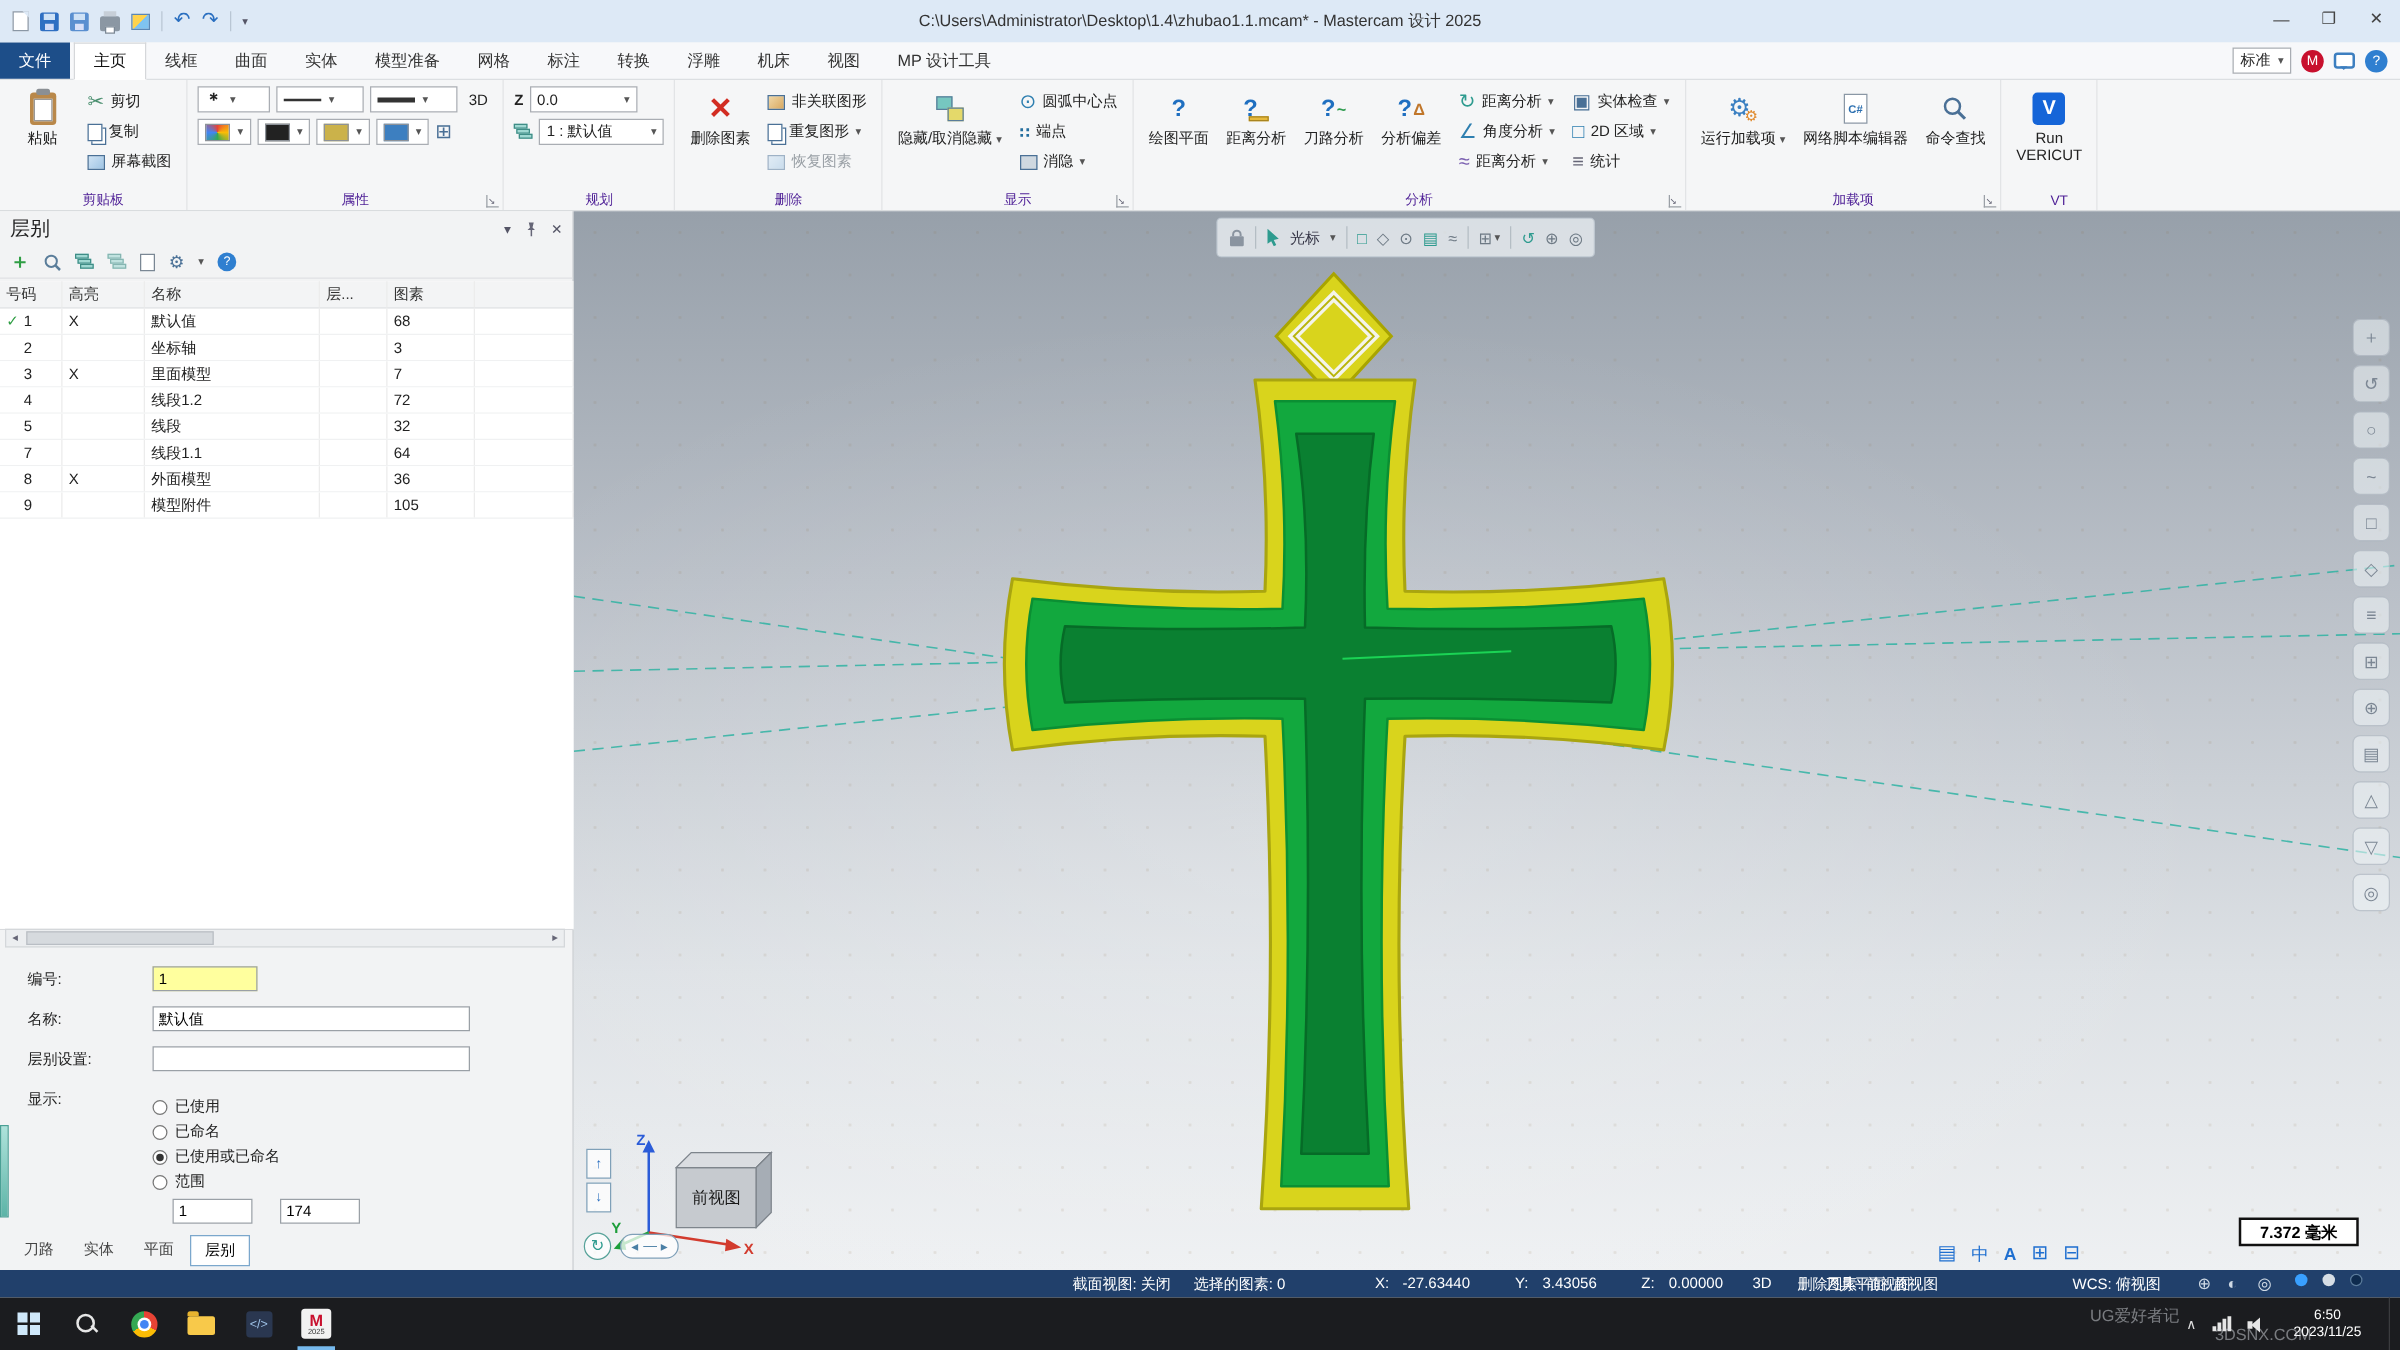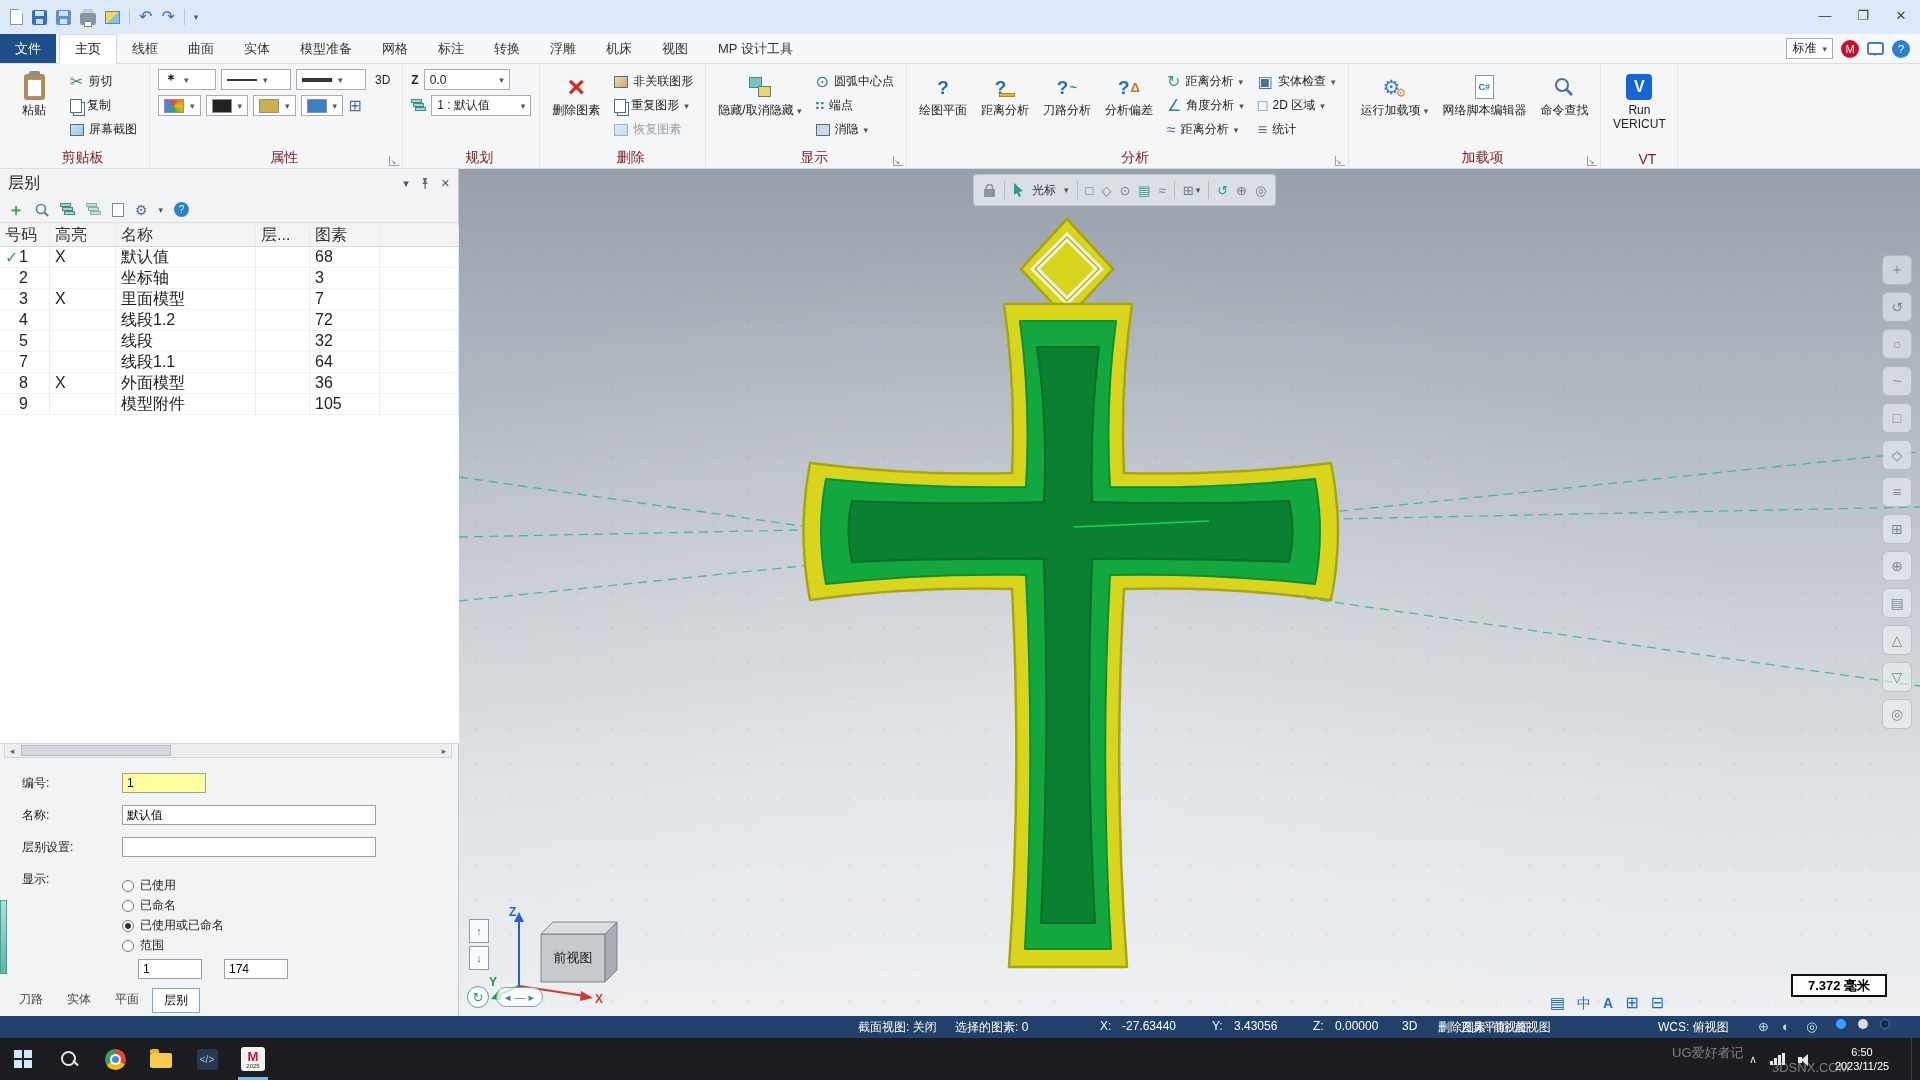--- a/index.html
+++ b/index.html
@@ -37,21 +37,21 @@
 .caret{font-size:9px;color:#555}
 .round-ic{width:18px;height:18px;border-radius:50%;display:flex;align-items:center;justify-content:center;font-size:11px;color:#fff}
 .r-red{background:#c8102e}
 .r-help{background:#2f7fd0}
 .bubble{width:17px;height:13px;border:2px solid #3d7fc0;border-radius:3px;position:relative;background:#fff}
 .bubble::after{content:"";position:absolute;left:3px;bottom:-6px;border:3px solid transparent;border-top-color:#3d7fc0}
 
 
 .ribbon{position:absolute;top:64px;left:0;width:100%;height:105px;background:#f5f6f7;border-bottom:1px solid #d9dcde;display:flex}
 .rgroup{position:relative;height:100%;padding:5px 8px 18px 8px;display:flex;gap:6px;border-right:1px solid #e2e4e6;align-items:flex-start}
-.rgroup-label{position:absolute;bottom:1px;left:16px;right:0;text-align:center;color:#7f1d1d;font-size:14px}
+.rgroup-label{position:absolute;bottom:1px;left:16px;right:0;text-align:center;color:#4c1d95;font-size:11px}
 .launcher{position:absolute;bottom:2px;right:3px;width:10px;height:10px;border-left:1px solid #9aa0a6;border-bottom:1px solid #9aa0a6;font-size:7px;color:#667;display:flex;align-items:flex-end;justify-content:flex-start;line-height:1}
 .bigbtn{display:flex;flex-direction:column;align-items:center;gap:2px;padding:3px 4px;min-width:52px;max-width:96px;font-size:12px;color:#222;text-align:center;line-height:1.15}
 .bic{height:30px;display:flex;align-items:center;justify-content:center;gap:1px}
 .smallcol{display:flex;flex-direction:column;gap:3px;padding-top:2px}
 .smallbtn{display:flex;align-items:center;gap:5px;height:21px;padding:0 4px;font-size:12px;color:#222;white-space:nowrap}
 .smallbtn.dis{color:#9aa0a6}
 .g18{font-size:16px;line-height:1}
 .q-ic{color:#1f6fc0;font-weight:bold;font-size:19px;line-height:1}
 .q-sm{color:#1f6fc0;font-weight:bold;font-size:13px;line-height:1}
 .accent-bar{width:16px;height:4px;background:#e6b93c;border:1px solid #a8841f;margin-left:-8px;margin-top:16px}
@@ -84,21 +84,21 @@
 .lp-header{display:flex;align-items:center;height:28px;padding:0 8px;font-size:16px;color:#222}
 .lp-header .hicons{margin-left:auto;display:flex;align-items:center;gap:10px;color:#556;font-size:11px}
 .lp-toolbar{display:flex;align-items:center;gap:11px;height:26px;padding:0 8px;border-bottom:1px solid #dfe1e3}
 .plus-ic{color:#2f9e44;font-weight:bold;font-size:16px;line-height:1}
 .stack-ic{position:relative;width:15px;height:13px}
 .stack-ic i{position:absolute;left:0;right:4px;height:4px;border:1px solid #3f8d86;background:#9fd8d2;display:block}
 .stack-ic i:nth-child(1){top:0}.stack-ic i:nth-child(2){top:4px;left:2px;right:2px}.stack-ic i:nth-child(3){top:8px;left:4px;right:0}
 .sheet-ic{width:12px;height:14px;background:#fff;border:1px solid #7a8794}
 .help-ic{width:15px;height:15px;border-radius:50%;background:#2f7fd0;color:#fff;font-size:10px;display:flex;align-items:center;justify-content:center}
 .lp-table{position:absolute;left:0;top:56px;width:459px;background:#fff;border-bottom:1px solid #d8dadd}
-.lt-head,.lt-row{display:grid;grid-template-columns:50px 66px 140px 54px 70px 1fr;align-items:center;height:21px;font-size:16px}
+.lt-head,.lt-row{display:grid;grid-template-columns:50px 66px 140px 54px 70px 1fr;align-items:center;height:21px;font-size:12px}
 .lt-head{background:#f3f4f5;border-bottom:1px solid #d8dadd;color:#333;height:22px}
 .lt-head>div,.lt-row>div{padding:0 5px;border-right:1px solid #ececec;height:100%;display:flex;align-items:center;overflow:hidden;white-space:nowrap}
 .lt-row{border-bottom:1px solid #f0f1f2;background:#fff}
 .chk{color:#2f9e44;font-weight:bold;margin-right:4px;width:10px;display:inline-block}
 .lt-body{height:336px;background:#fff}
 .lt-space{height:160px;background:#fff}
 .hscroll{position:absolute;left:4px;top:574px;width:448px;height:15px;background:#eceef0;border:1px solid #d4d7da;display:flex;align-items:center}
 .hs-arrow{width:14px;height:13px;display:flex;align-items:center;justify-content:center;color:#667;font-size:9px}
 .hs-thumb{height:11px;width:150px;background:#d6dade;border:1px solid #b9bec4;margin-left:2px}
 .hs-sp{flex:1}
@@ -183,20 +183,21 @@
       <span class="ic-floppy"></span>
       <span class="ic-floppy" style="background:#5a8fd0"></span>
       <span class="ic-printer"></span>
       <span class="ic-shot"></span>
       <span class="sep"></span>
       <span class="undo-g">↶</span>
       <span class="redo-g">↷</span>
       <span class="sep"></span>
       <span class="mini-caret">▾</span>
     </div>
+    <div class="title-text">C:\Users\Administrator\Desktop\1.4\zhubao1.1.mcam* - Mastercam 设计 2025</div>
     <div class="win-controls">
       <div class="win-btn">—</div>
       <div class="win-btn">❐</div>
       <div class="win-btn">✕</div>
     </div>
   </div>
 
   <div class="tabsrow">
     <div class="tab file">文件</div>
     <div class="tab active">主页</div>

